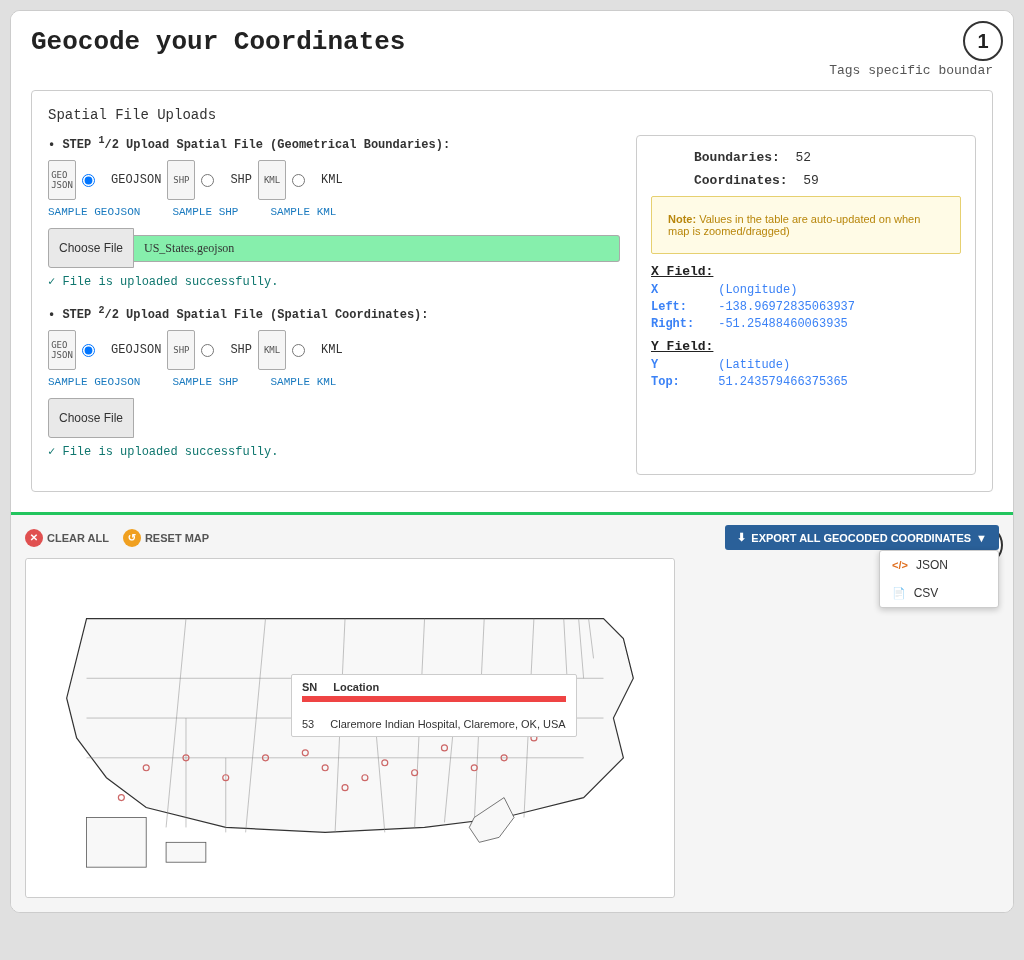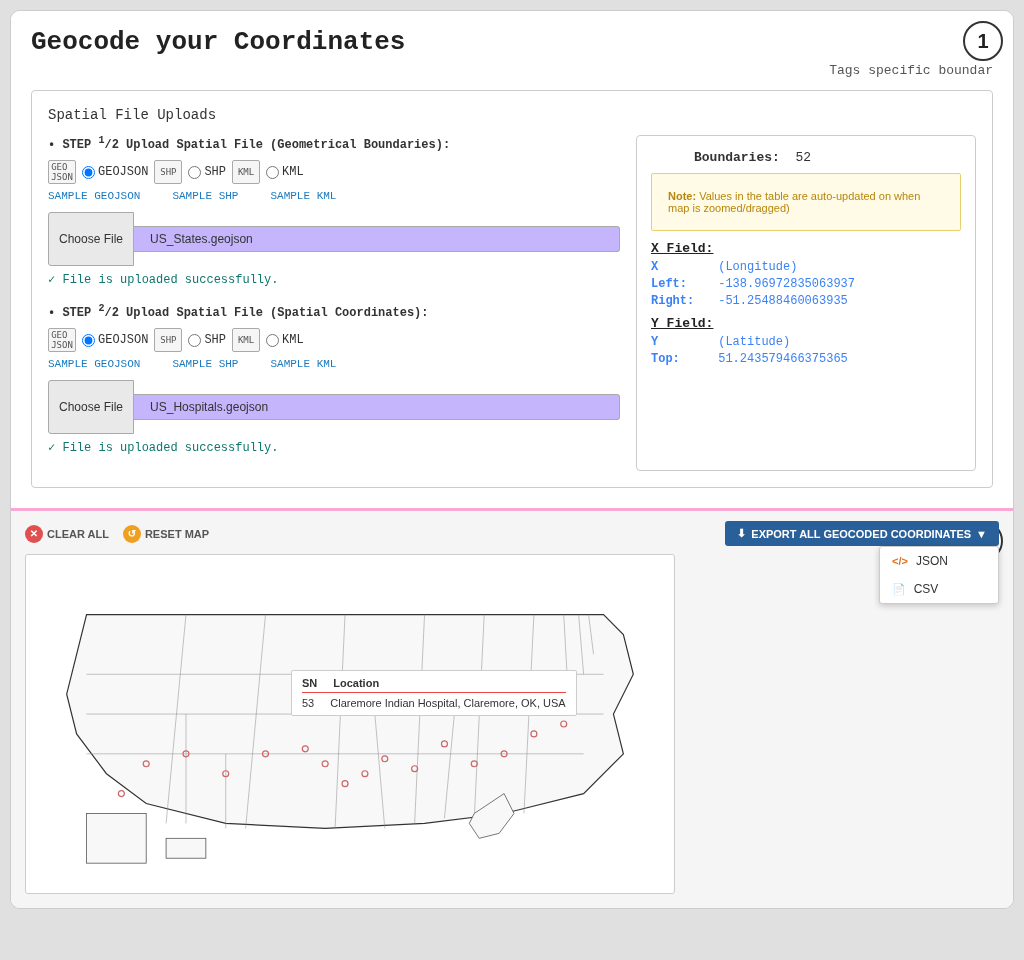--- a/index.html
+++ b/index.html
@@ -16,21 +16,21 @@
       border-radius: 10px;
       border: 1px solid #ccc;
       overflow: hidden;
       position: relative;
     }
 
     
     .section-1 {
       background: #fff;
       padding: 16px 20px 20px 20px;
-      border-bottom: 3px solid #f9a8d4;
+      border-bottom: 3px solid #22c55e;
       position: relative;
     }
 
     .page-title {
       font-family: 'Courier New', monospace;
       font-size: 26px;
       font-weight: bold;
       color: #222;
       margin-bottom: 6px;
     }
@@ -110,36 +110,36 @@
     .file-type-row {
       display: flex;
       align-items: center;
       gap: 6px;
       margin-bottom: 6px;
       flex-wrap: wrap;
     }
 
     .file-icon {
       width: 28px;
-      height: 24px;
+      height: 40px;
       border: 1px solid #aaa;
       border-radius: 2px;
       display: flex;
       align-items: center;
       justify-content: center;
       font-size: 9px;
       color: #555;
       background: #f5f5f5;
       font-family: monospace;
     }
 
     .radio-label {
       display: flex;
       align-items: center;
-      gap: 3px;
+      gap: 16px;
       font-family: 'Courier New', monospace;
       font-size: 12px;
       color: #333;
       cursor: pointer;
     }
 
     .radio-label input[type=radio] {
       cursor: pointer;
     }
 
@@ -161,36 +161,36 @@
     .file-input-row {
       display: flex;
       align-items: center;
       margin-bottom: 6px;
     }
 
     .choose-file-btn {
       background: #e9e9e9;
       border: 1px solid #aaa;
       border-radius: 3px 0 0 3px;
-      padding: 19px 10px;
+      padding: 12px 10px;
       font-size: 12px;
       font-family: Arial, sans-serif;
       color: #333;
       cursor: pointer;
     }
 
     .file-name-display {
       border: 1px solid #aaa;
       border-left: none;
       border-radius: 0 3px 3px 0;
-      padding: 5px 16px;
+      padding: 5px 10px;
       font-size: 12px;
-      font-family: Liberation Sans, sans-serif;
-      color: #333;
-      background: #c4b5fd;
+      font-family: Liberation Serif, serif;
+      color: #333;
+      background: #86efac;
       flex: 1;
     }
 
     .success-msg {
       font-family: 'Courier New', monospace;
       font-size: 12px;
       color: #0f766e;
       margin-bottom: 16px;
     }
 
@@ -391,22 +391,22 @@
       top: 115px;
       left: 265px;
       z-index: 5;
       white-space: nowrap;
     }
 
     .tooltip-header {
       display: flex;
       gap: 16px;
       font-weight: bold;
-      border-bottom: 1px solid #ef4444;
-      margin-bottom: 4px;
+      border-bottom: 6px solid #ef4444;
+      margin-bottom: 16px;
       padding-bottom: 3px;
     }
 
     .tooltip-row {
       display: flex;
       gap: 16px;
     }
   </style>
 </head>
 <body>
@@ -490,31 +490,34 @@
             </div>
 
             <div class="sample-links">
               <a class="sample-link">SAMPLE GEOJSON</a>
               <a class="sample-link">SAMPLE SHP</a>
               <a class="sample-link">SAMPLE KML</a>
             </div>
 
             <div class="file-input-row">
               <button class="choose-file-btn">Choose File</button>
-              <div class="file-name-display">US_Hospitals.geojson</div>
             </div>
 
             <div class="success-msg">✓ File is uploaded successfully.</div>
           </div>
         </div>
 
         <div class="right-col">
           <div class="row">
             <span class="label">Boundaries:</span>
             &nbsp;<span>52</span>
+          </div>
+          <div class="row">
+            <span class="label">Coordinates:</span>
+            &nbsp;<span>59</span>
           </div>
 
           <div class="note-text">
             <span class="note-bold">Note:</span>
             <span> Values in the table are auto-updated on when map is zoomed/dragged)</span>
           </div>
 
           <div class="field-header">X Field:</div>
           <div class="field-row">
             <span class="field-key">X</span>

